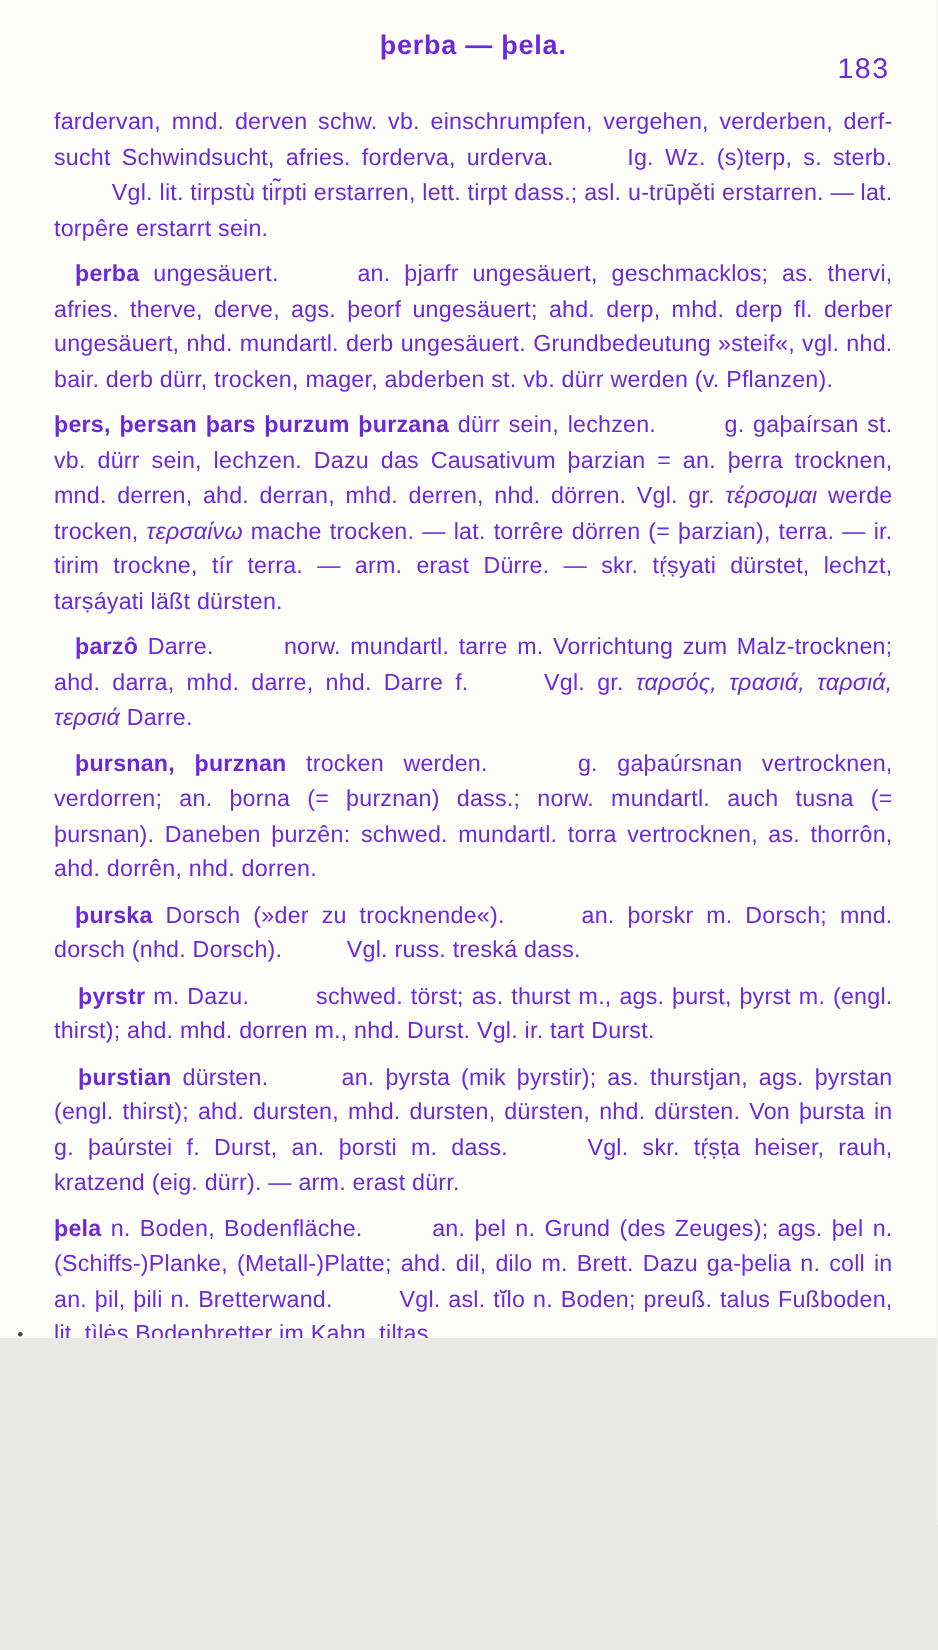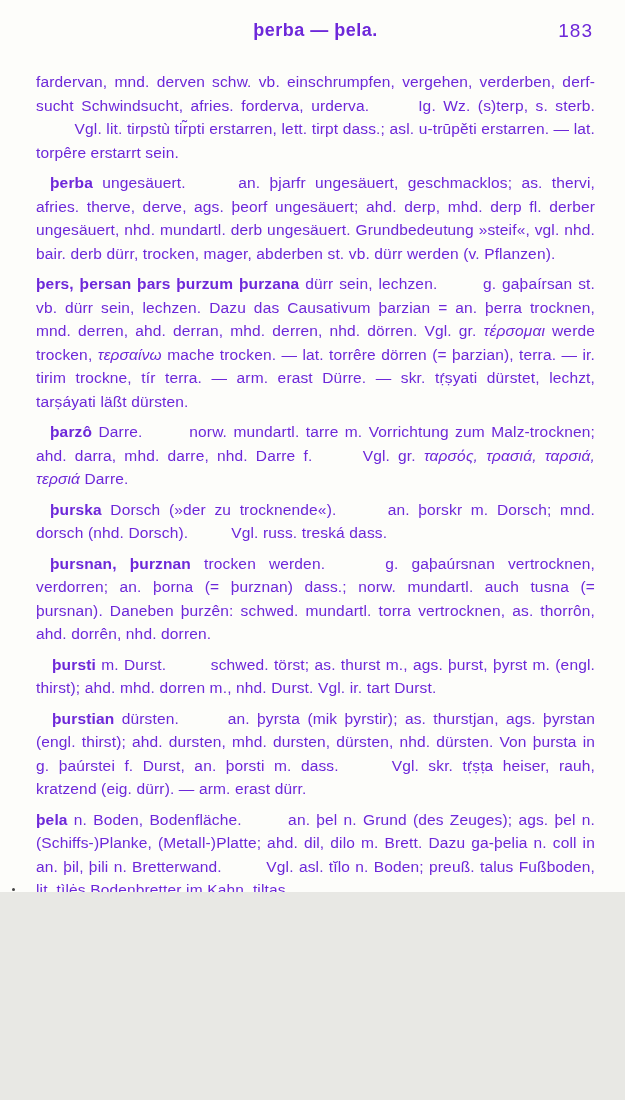--- a/index.html
+++ b/index.html
@@ -23,21 +23,21 @@
   .running-title {
     display: block;
     text-align: center;
     font-weight: bold;
     font-size: 18px;
     letter-spacing: 0.5px;
   }
   .page-number {
     position: absolute;
     right: 2px;
-    top: 0;
+    top: 16px;
     font-size: 19px;
     letter-spacing: 1px;
   }
   .content p {
     margin: 0;
     text-align: justify;
     font-size: 15.5px;
     line-height: 23.5px;
     letter-spacing: 0.15px;
   }
@@ -64,20 +64,20 @@
 <div class="page">
   <div class="header">
     <span class="running-title">þerba — þela.</span>
     <span class="page-number">183</span>
   </div>
   <div class="content" id="entries">
       <p class="entry lvl0"><span class="body-text">fardervan, mnd. derven schw. vb. einschrumpfen, vergehen, verderben, derf-sucht Schwindsucht, afries. forderva, urderva.</span> <span class="gap"></span> <span class="body-text">Ig. Wz. (s)terp, s. sterb.</span> <span class="gap"></span> <span class="body-text">Vgl. lit. tirpstù tir̃pti erstarren, lett. tirpt dass.; asl. u-trūpěti erstarren. — lat. torpêre erstarrt sein.</span> </p>
       <p class="entry lvl1"><span class="hw">þerba</span> <span class="body-text"> ungesäuert.</span> <span class="gap"></span> <span class="body-text">an. þjarfr ungesäuert, geschmacklos; as. thervi, afries. therve, derve, ags. þeorf ungesäuert; ahd. derp, mhd. derp fl. derber ungesäuert, nhd. mundartl. derb ungesäuert. Grundbedeutung »steif«, vgl. nhd. bair. derb dürr, trocken, mager, abderben st. vb. dürr werden (v. Pflanzen).</span> </p>
       <p class="entry lvl0"><span class="hw">þers, þersan þars þurzum þurzana</span> <span class="body-text"> dürr sein, lechzen.</span> <span class="gap"></span> <span class="body-text">g. gaþaírsan st. vb. dürr sein, lechzen. Dazu das Causativum þarzian = an. þerra trocknen, mnd. derren, ahd. derran, mhd. derren, nhd. dörren. Vgl. gr. </span> <span class="greek">τέρσομαι</span> <span class="body-text"> werde trocken, </span> <span class="greek">τερσαίνω</span> <span class="body-text"> mache trocken. — lat. torrêre dörren (= þarzian), terra. — ir. tirim trockne, tír terra. — arm. erast Dürre. — skr. tṛ́ṣyati dürstet, lechzt, tarṣáyati läßt dürsten.</span> </p>
       <p class="entry lvl1"><span class="hw">þarzô</span> <span class="body-text"> Darre.</span> <span class="gap"></span> <span class="body-text">norw. mundartl. tarre m. Vorrichtung zum Malz-trocknen; ahd. darra, mhd. darre, nhd. Darre f.</span> <span class="gap"></span> <span class="body-text">Vgl. gr. </span> <span class="greek">ταρσός, τρασιά, ταρσιά, τερσιά</span> <span class="body-text"> Darre.</span> </p>
+      <p class="entry lvl1"><span class="hw">þursnan, þurznan</span> <span class="body-text"> trocken werden.</span> <span class="gap"></span> <span class="body-text">g. gaþaúrsnan vertrocknen, verdorren; an. þorna (= þurznan) dass.; norw. mundartl. auch tusna (= þursnan). Daneben þurzên: schwed. mundartl. torra vertrocknen, as. thorrôn, ahd. dorrên, nhd. dorren.</span> </p>
       <p class="entry lvl1"><span class="hw">þurska</span> <span class="body-text"> Dorsch (»der zu trocknende«).</span> <span class="gap"></span> <span class="body-text">an. þorskr m. Dorsch; mnd. dorsch (nhd. Dorsch).</span> <span class="gap"></span> <span class="body-text">Vgl. russ. treská dass.</span> </p>
-      <p class="entry lvl1"><span class="hw">þursnan, þurznan</span> <span class="body-text"> trocken werden.</span> <span class="gap"></span> <span class="body-text">g. gaþaúrsnan vertrocknen, verdorren; an. þorna (= þurznan) dass.; norw. mundartl. auch tusna (= þursnan). Daneben þurzên: schwed. mundartl. torra vertrocknen, as. thorrôn, ahd. dorrên, nhd. dorren.</span> </p>
-      <p class="entry lvl2"><span class="hw">þursti</span> <span class="body-text"> m. Durst.</span> <span class="gap"></span> <span class="body-text">schwed. törst; as. thurst m., ags. þurst, þyrst m. (engl. thirst); ahd. mhd. dorren m., nhd. Durst. Vgl. ir. tart Durst.</span> </p>
+      <p class="entry lvl2"><span class="hw">þyrstr</span> <span class="body-text"> m. Dazu.</span> <span class="gap"></span> <span class="body-text">schwed. törst; as. thurst m., ags. þurst, þyrst m. (engl. thirst); ahd. mhd. dorren m., nhd. Durst. Vgl. ir. tart Durst.</span> </p>
       <p class="entry lvl2"><span class="hw">þurstian</span> <span class="body-text"> dürsten.</span> <span class="gap"></span> <span class="body-text">an. þyrsta (mik þyrstir); as. thurstjan, ags. þyrstan (engl. thirst); ahd. dursten, mhd. dursten, dürsten, nhd. dürsten. Von þursta in g. þaúrstei f. Durst, an. þorsti m. dass.</span> <span class="gap"></span> <span class="body-text">Vgl. skr. tṛ́ṣṭa heiser, rauh, kratzend (eig. dürr). — arm. erast dürr.</span> </p>
       <p class="entry lvl0"><span class="hw">þela</span> <span class="body-text"> n. Boden, Bodenfläche.</span> <span class="gap"></span> <span class="body-text">an. þel n. Grund (des Zeuges); ags. þel n. (Schiffs-)Planke, (Metall-)Platte; ahd. dil, dilo m. Brett. Dazu ga-þelia n. coll in an. þil, þili n. Bretterwand.</span> <span class="gap"></span> <span class="body-text">Vgl. asl. tĭlo n. Boden; preuß. talus Fußboden, lit. tìlės Bodenbretter im Kahn, tiltas</span> </p>
     </div>
   <div class="speck"></div>
 </div>
 
 </body></html>

